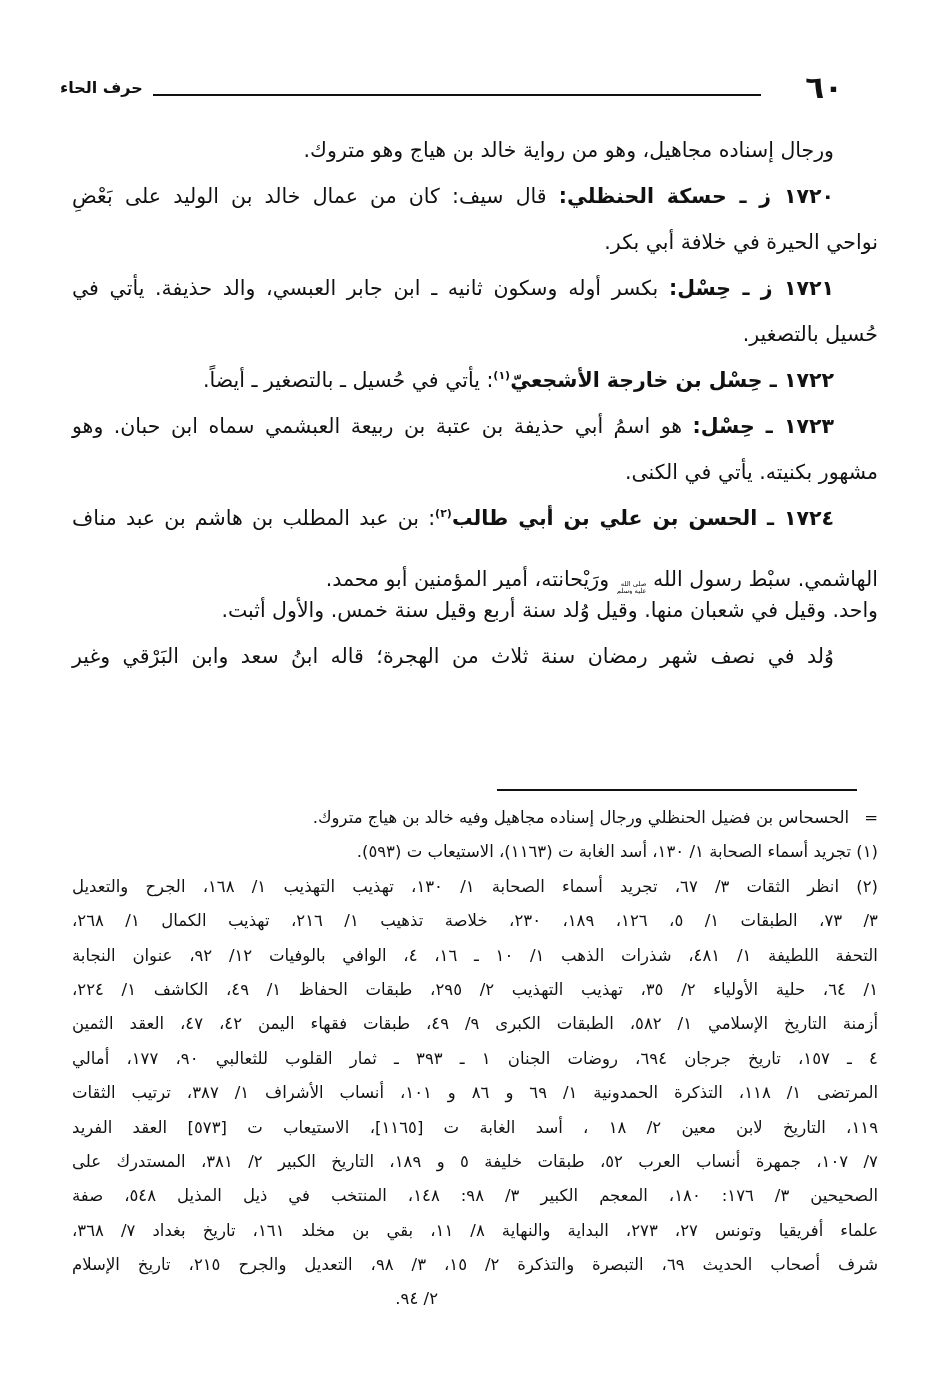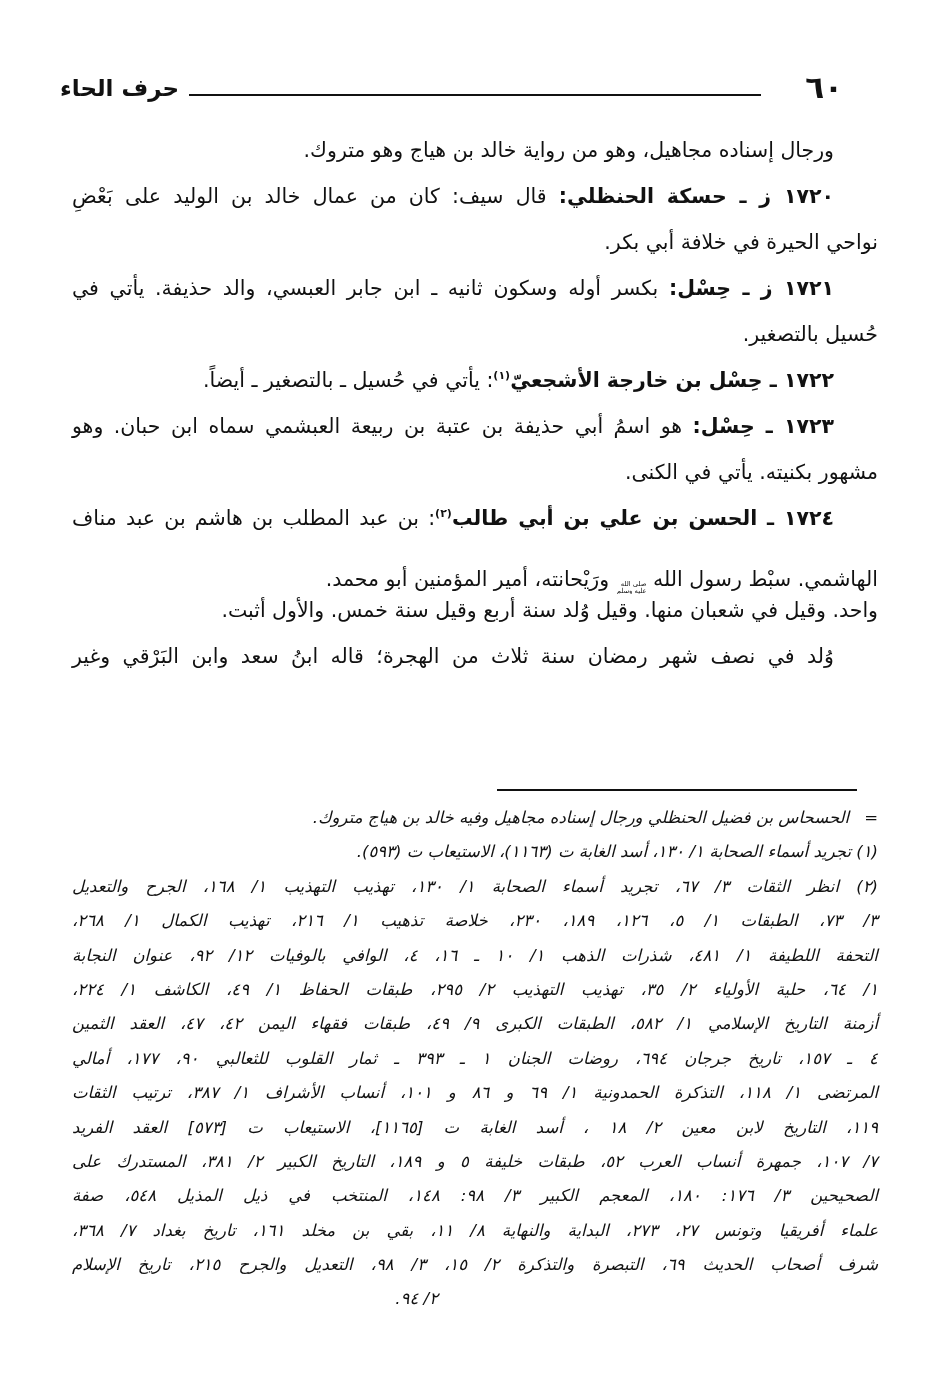--- a/index.html
+++ b/index.html
@@ -13,33 +13,33 @@
   }
   .page { position:relative; width:950px; height:1383px; background:var(--paper); }
 
   
   .hdr {
     position:absolute; top:74px; left:60px; right:107px;
     display:flex; align-items:flex-end; direction:rtl;
   }
   .hdr-num { font-size:31px; font-weight:bold; line-height:26px; letter-spacing:1px;margin-left:30px; }
   .hdr-rule { flex:1 1 auto; border-bottom:2.6px solid var(--ink); margin:0 14px 4px 10px; height:1px; }
-  .hdr-title { font-size:23px; font-weight:bold; line-height:24px; }
+  .hdr-title { font-size:16px; font-weight:bold; line-height:24px; }
 
   
   .body-block {
     position:absolute; top:127px; right:72px; width:806px;
     font-size:20.5px;
   }
   .body-block .line { line-height:46px; height:46px; }
   .fn-block {
     position:absolute; top:801px; right:72px; width:806px;
     font-size:16.5px;
   }
-  .fn-block .line { line-height:34.4px; height:34.4px;font-style:italic; }
+  .fn-block .line { line-height:34.4px; height:34.4px; }
 
   .line { direction:rtl; white-space:normal; }
   .line.just { text-align:justify; text-align-last:justify; }
   .line.end  { text-align:right; }
   .line.indent { padding-right:44px; }
   .b { font-weight:bold; }
   .eq { margin-left:15px; }
 
   sup.fnref { font-size:11px; line-height:0; vertical-align:super; font-weight:bold; }
 

